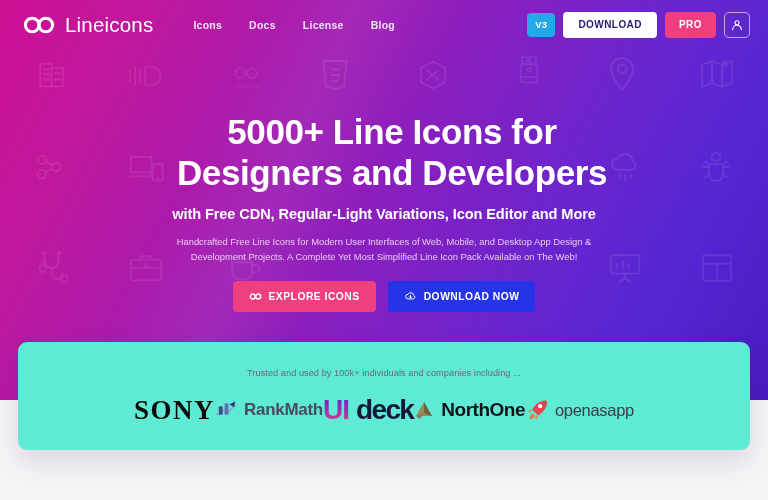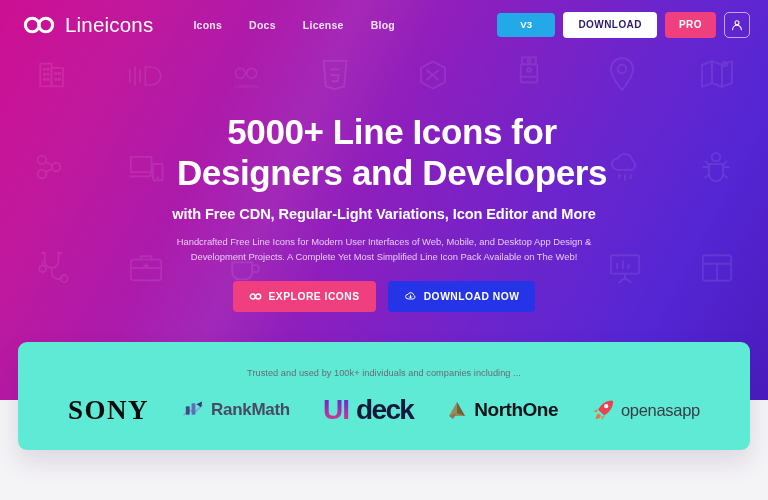--- a/index.html
+++ b/index.html
@@ -50,21 +50,21 @@
     color:#fff; font-size:20.5px; font-weight:400; letter-spacing:.2px;
   }
   .nav { display:flex; align-items:center; gap:27px; margin-left:40px; }
   .nav a {
     color:#f2e3f7; font-size:10.5px; font-weight:700; letter-spacing:.25px;
     text-decoration:none; cursor:pointer;
   }
   .header-right { margin-left:auto; display:flex; align-items:center; gap:8px; }
   .btn-v3 {
     background:#23a8e8; color:#fff; font-size:9.5px; font-weight:700;
-    padding:7px 23px; border-radius:4px; letter-spacing:.3px; cursor:pointer;
+    padding:7px 8px; border-radius:4px; letter-spacing:.3px; cursor:pointer;
     line-height:1;
     margin-left:24px;
   }
   .btn-download-top {
     background:#ffffff; color:#2b1a6e; font-size:10px; font-weight:700;
     padding:8px 15px; border-radius:4px; letter-spacing:.45px; cursor:pointer;
     line-height:1;
   }
   .btn-pro {
     background:#ef3f7f; color:#fff; font-size:10px; font-weight:700;
@@ -112,21 +112,21 @@
     position:absolute; left:18px; top:342px; width:732px; height:108px;
     background:#5eead4; border-radius:9px; z-index:7;
     box-shadow:0 12px 26px rgba(60,20,90,.13);
     display:flex; flex-direction:column; align-items:center;
   }
   .trusted-label {
     margin-top:26px; color:#6a6a75; font-size:9.2px; letter-spacing:.05px;
   }
   .logos {
     display:flex; align-items:center; justify-content:center;
-    gap:33px; margin-top:16px; width:100%;
+    margin-top:16px; width:100%;
   }
   .logo { display:flex; align-items:center; gap:6px; }
 
   .logo-sony {
     font-family:"Liberation Serif", serif; font-weight:700; font-size:27px;
     letter-spacing:1.5px; color:#0b0b0b;
   }
   .logo-rankmath-text {
     font-size:17px; font-weight:700; color:#4a4a64; letter-spacing:-.3px;
   }

